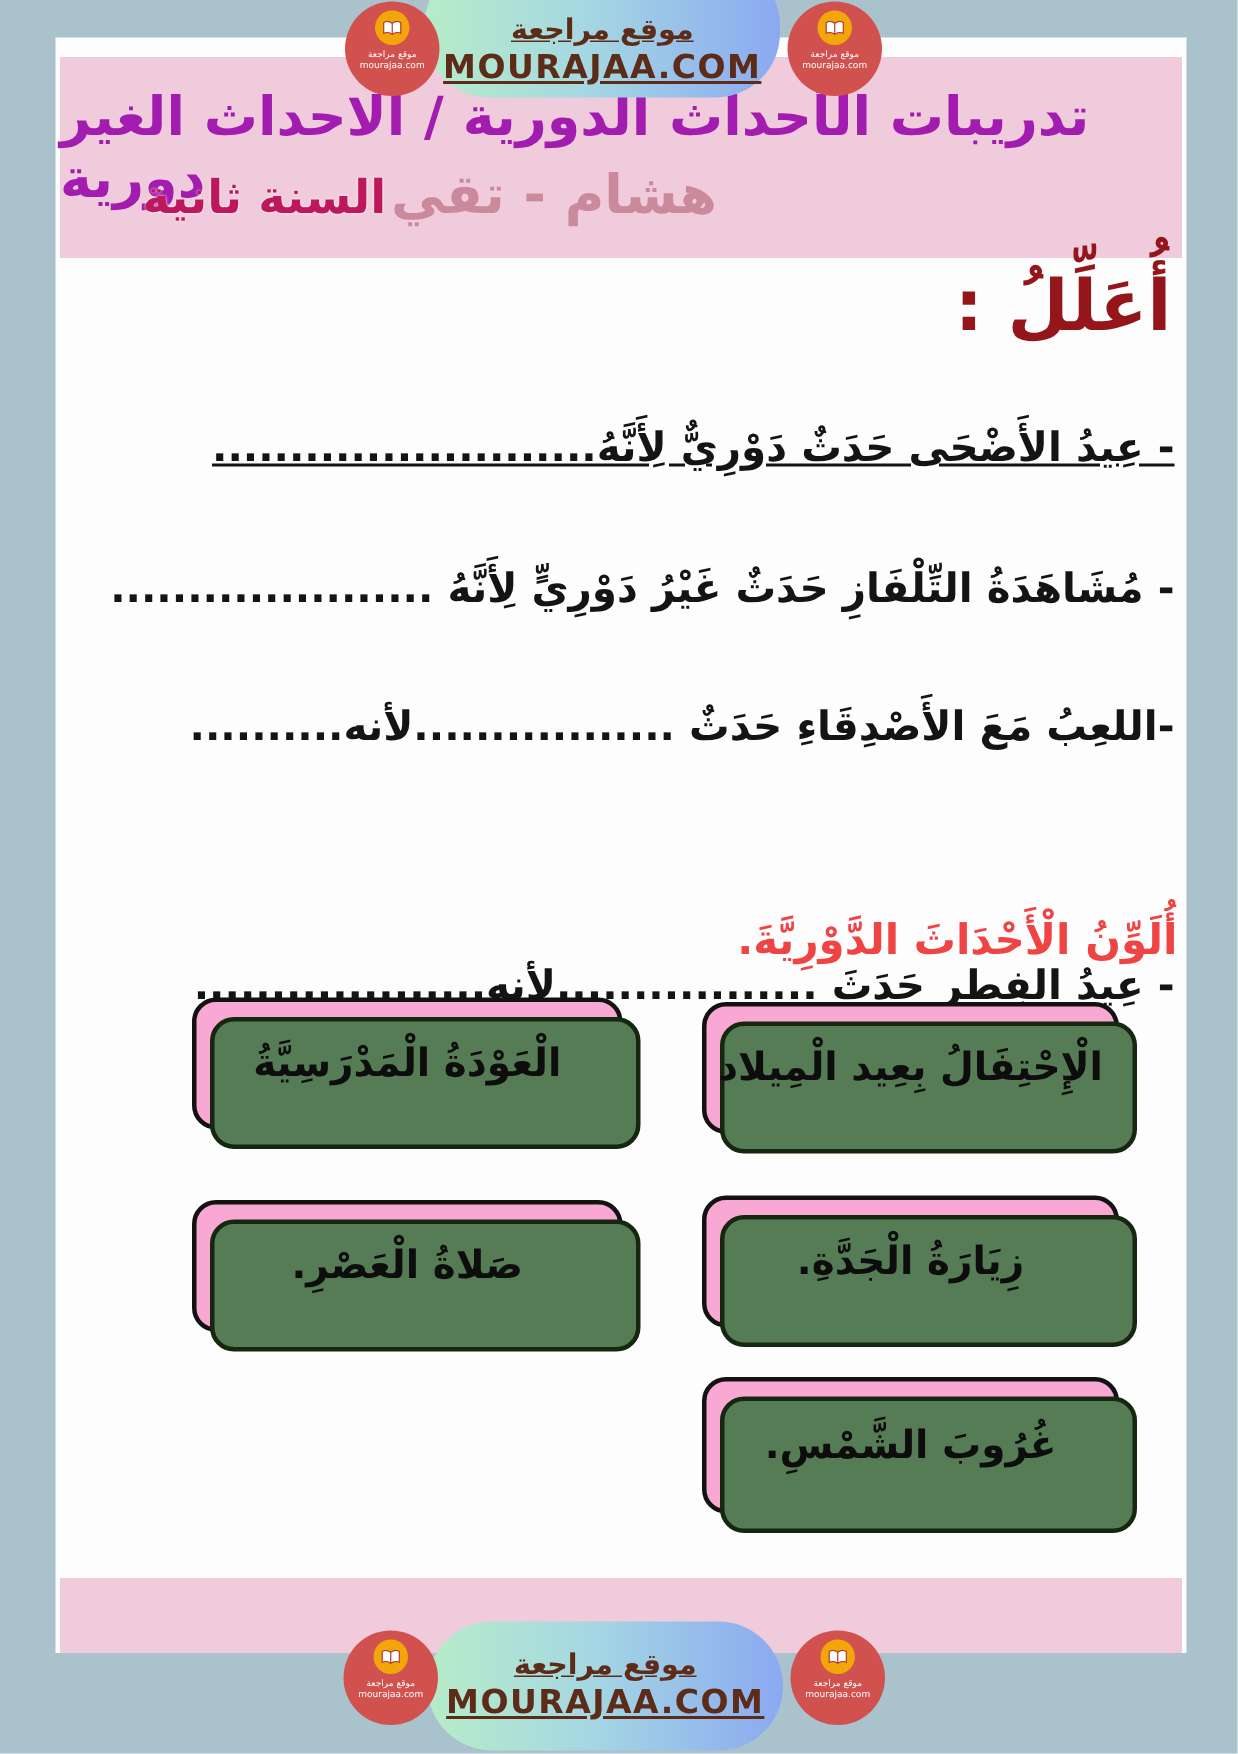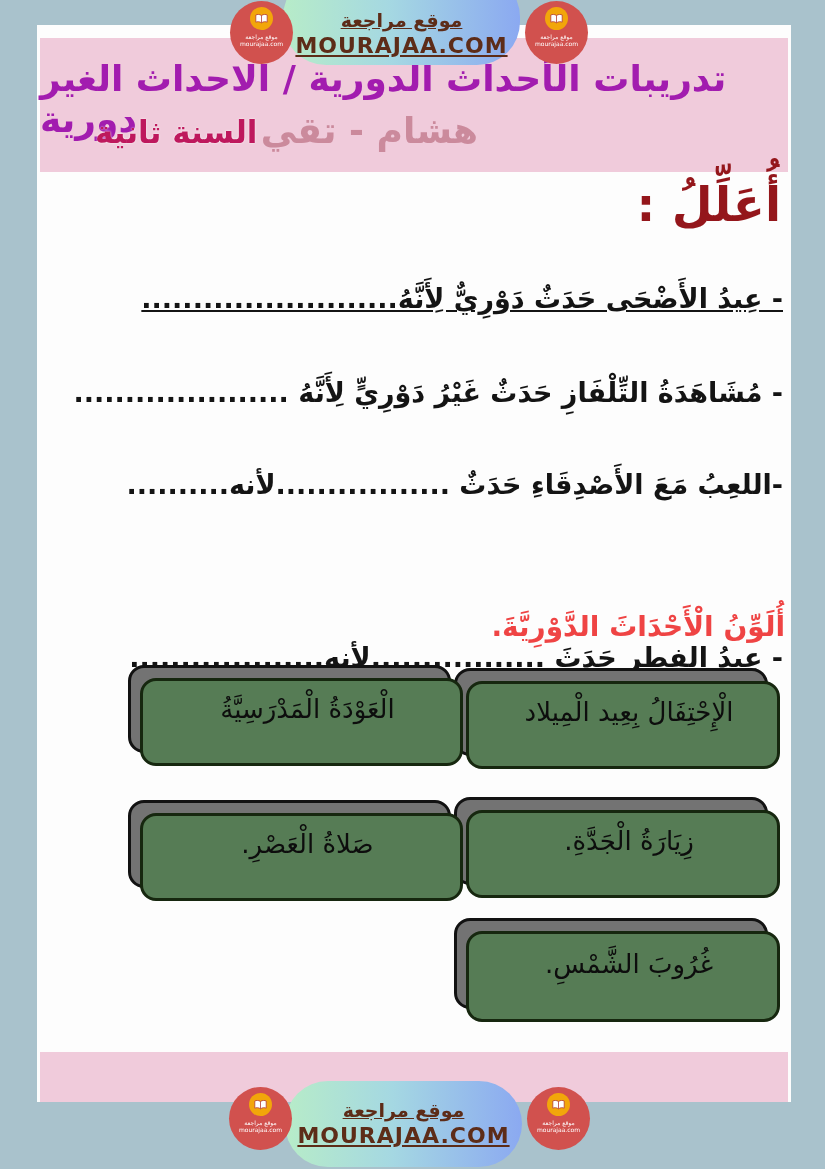--- a/index.html
+++ b/index.html
@@ -43,33 +43,33 @@
     position:absolute;right:8px;left:20px;
     font-size:27px;font-weight:bold;color:#141414;
     direction:rtl;text-align:right;white-space:nowrap;
   }
   .l1{top:258px;text-decoration:underline;}
   .l2{top:352px;}
   .l3{top:444px;}
   .l4{top:569px;margin-top:48px;}
   
   .card{
-    position:absolute;background:#737373;
+    position:absolute;background:#f9a8d4;
     border:3px solid #121212;border-radius:16px;
     display:flex;align-items:center;justify-content:center;
-    font-size:26px;font-weight:normal;color:#0d0d0d;
-    direction:rtl;z-index:2;text-align:center;padding-left:36px;
+    font-size:26px;font-weight:bold;color:#0d0d0d;
+    direction:rtl;z-index:2;text-align:center;
   }
   .card::after{
     content:"";position:absolute;left:9px;top:10px;
     width:100%;height:100%;
     background:#567c55;border:3px solid #16270f;border-radius:16px;
     z-index:-1;
   }
-  .col-right{left:417px;width:272px;}
+  .col-right{left:431px;width:272px;}
   .col-left{left:91px;width:281px;}
   .row1r{top:643px;height:82px;}
   .row1l{top:640px;height:82px;}
   .row2r{top:772px;height:82px;}
   .row2l{top:775px;height:82px;}
   .row3r{top:893px;height:85px;align-items:center;}
   .row3l{top:899px;height:85px;}
   
   .pill{
     position:absolute;width:237px;border-radius:43px;

